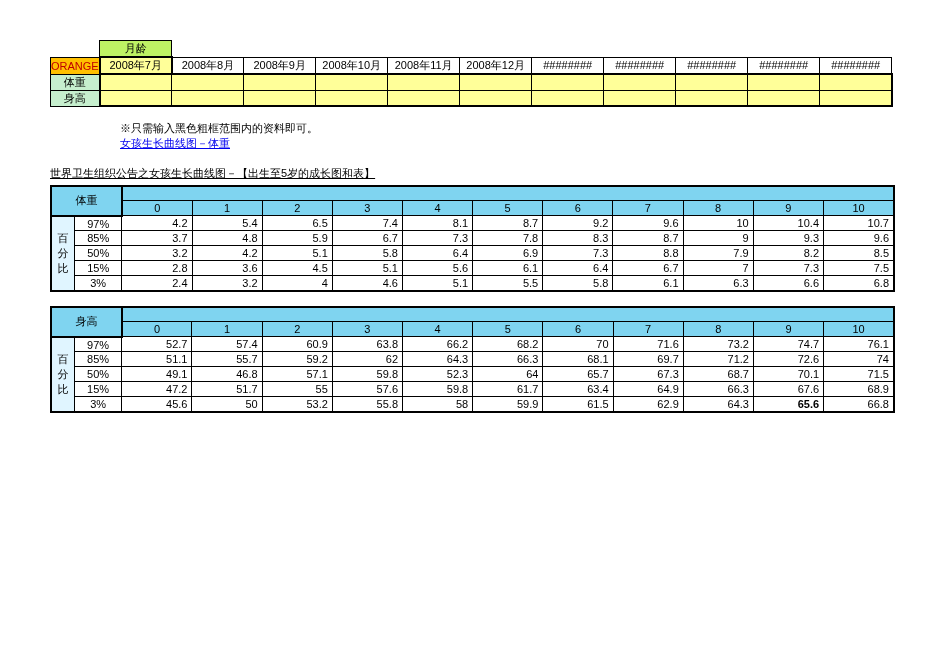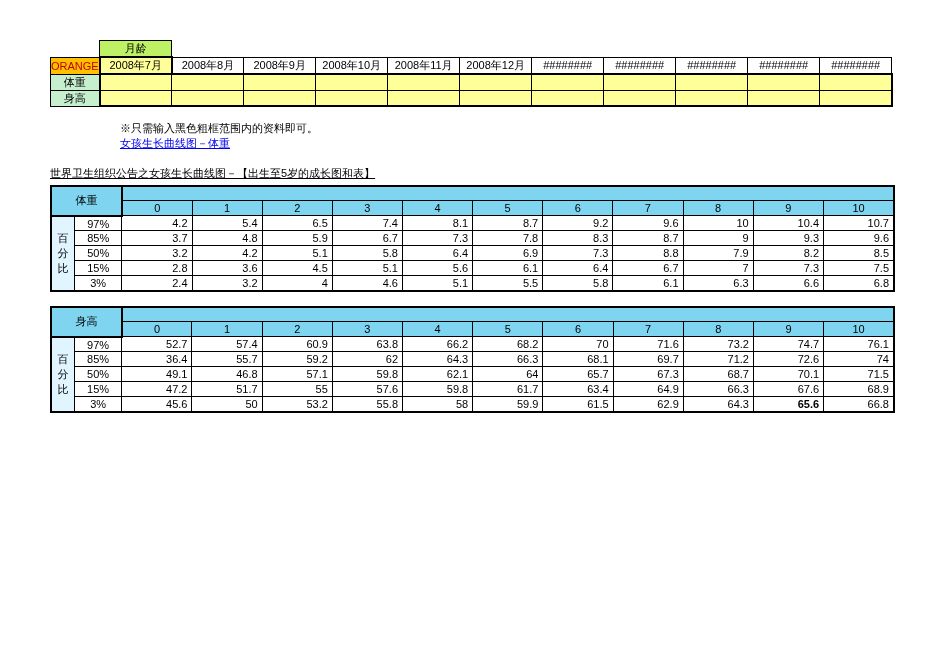--- a/index.html
+++ b/index.html
@@ -268,39 +268,39 @@
         <td class="val">66.2</td>
         <td class="val">68.2</td>
         <td class="val">70</td>
         <td class="val">71.6</td>
         <td class="val">73.2</td>
         <td class="val">74.7</td>
         <td class="val" style="border-right: 2px solid rgb(0, 0, 0);">76.1</td>
       </tr>
       <tr>
         <td class="pct-label">85%</td>
-        <td class="val">36.4</td>
+        <td class="val">51.1</td>
         <td class="val">55.7</td>
         <td class="val">59.2</td>
         <td class="val">62</td>
         <td class="val">64.3</td>
         <td class="val">66.3</td>
         <td class="val">68.1</td>
         <td class="val">69.7</td>
         <td class="val">71.2</td>
         <td class="val">72.6</td>
         <td class="val" style="border-right: 2px solid rgb(0, 0, 0);">74</td>
       </tr>
       <tr>
         <td class="pct-label">50%</td>
         <td class="val">49.1</td>
         <td class="val">46.8</td>
         <td class="val">57.1</td>
         <td class="val">59.8</td>
-        <td class="val">62.1</td>
+        <td class="val">52.3</td>
         <td class="val">64</td>
         <td class="val">65.7</td>
         <td class="val">67.3</td>
         <td class="val">68.7</td>
         <td class="val">70.1</td>
         <td class="val" style="border-right: 2px solid rgb(0, 0, 0);">71.5</td>
       </tr>
       <tr>
         <td class="pct-label">15%</td>
         <td class="val">47.2</td>

